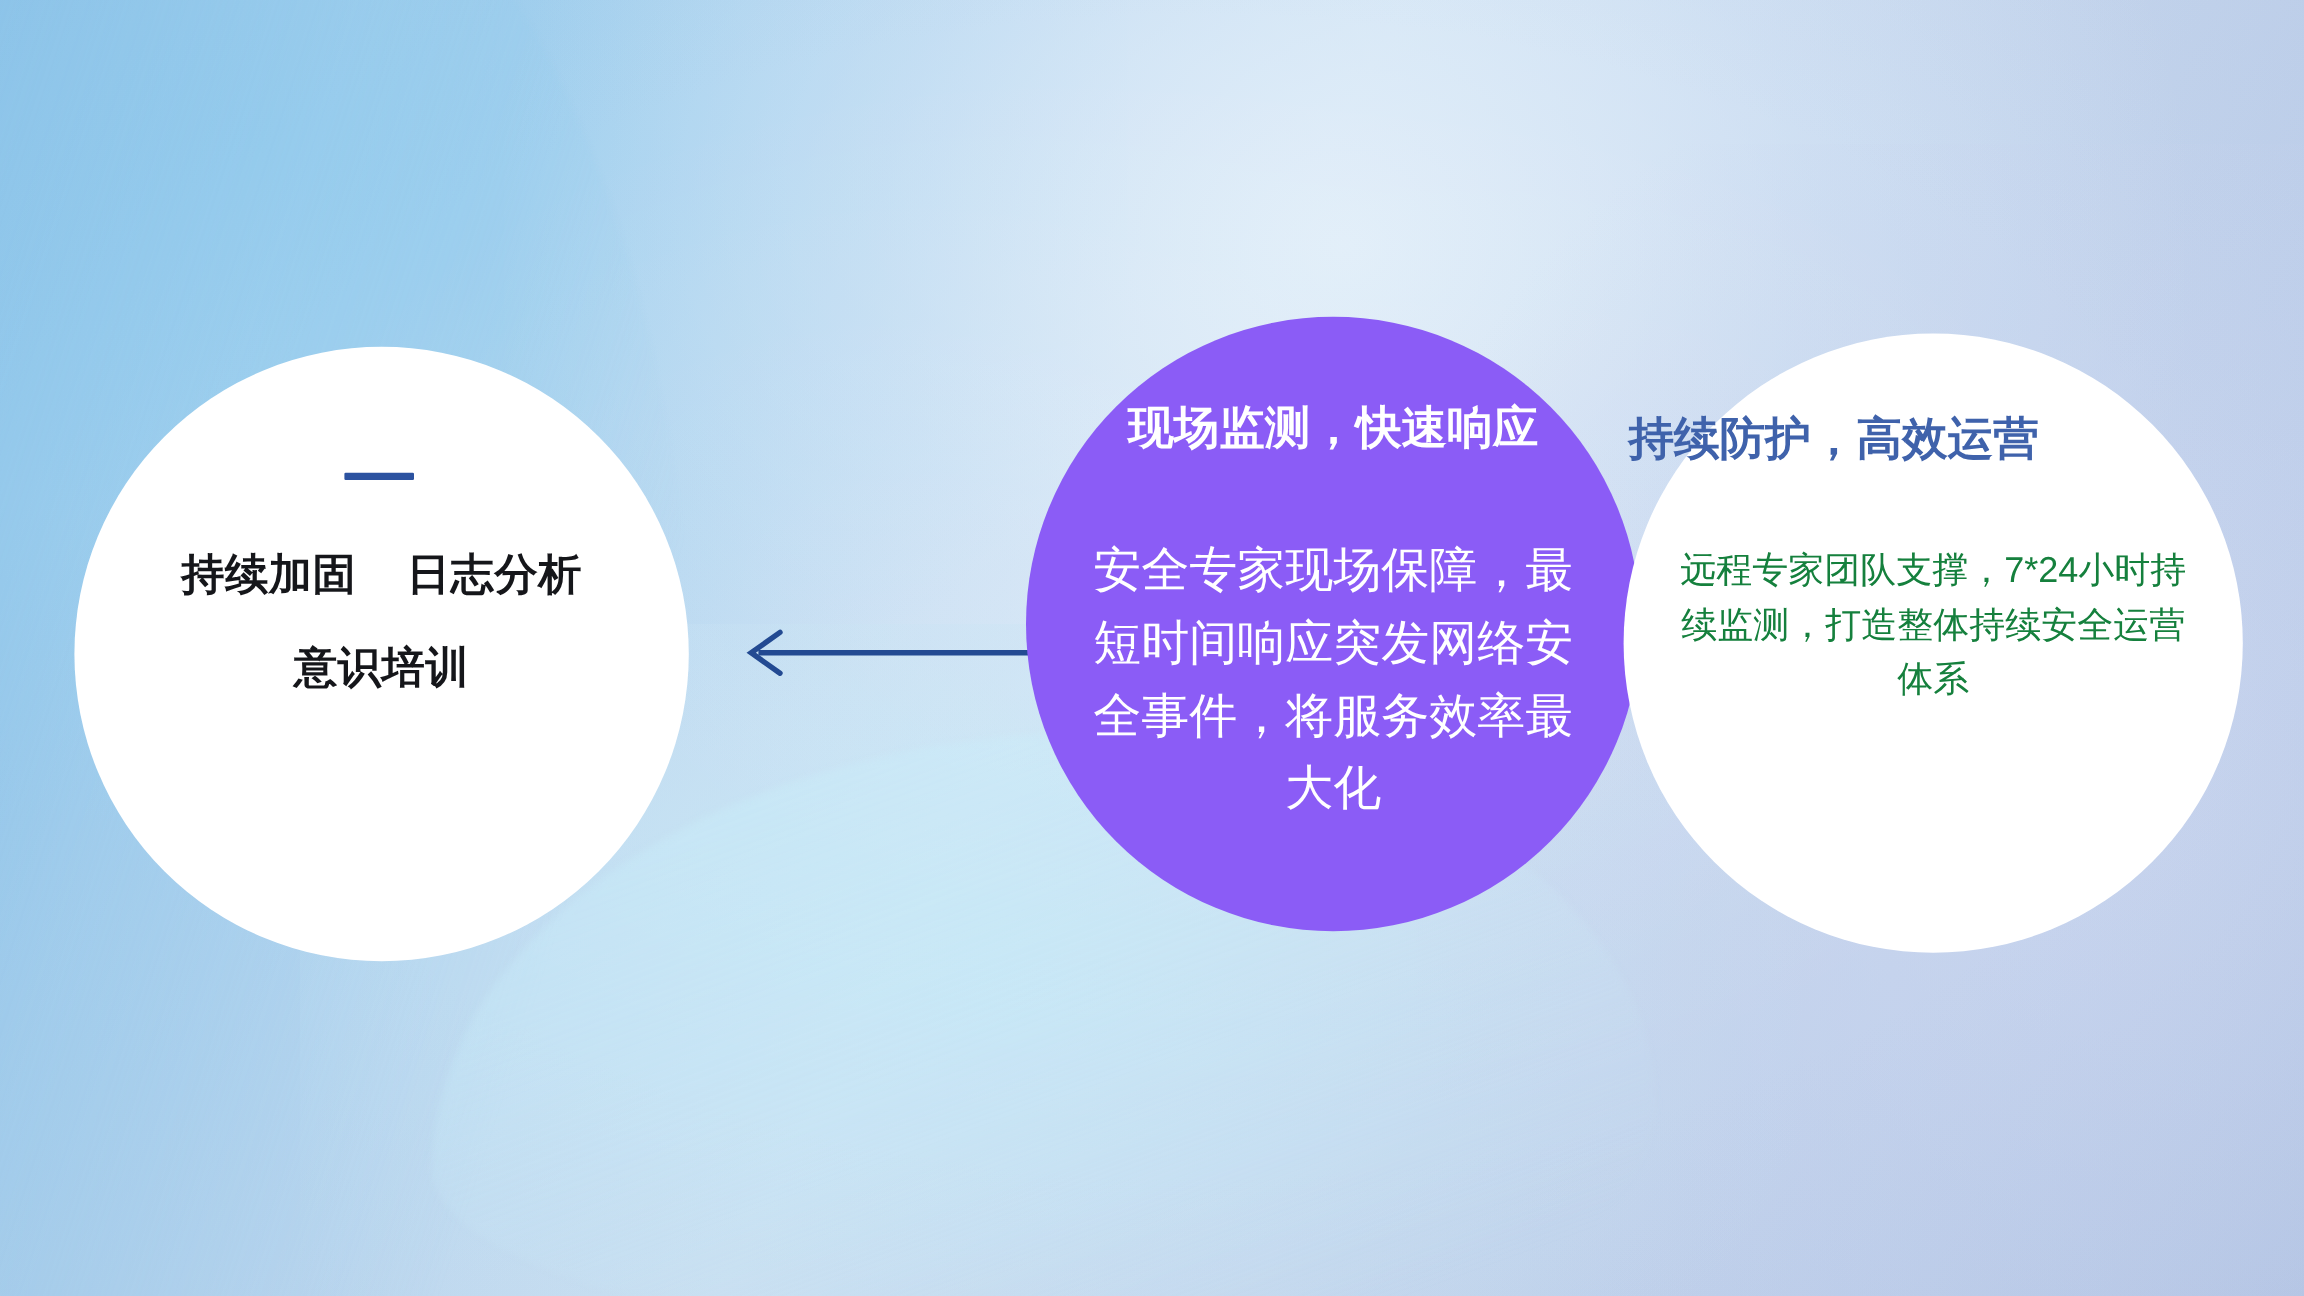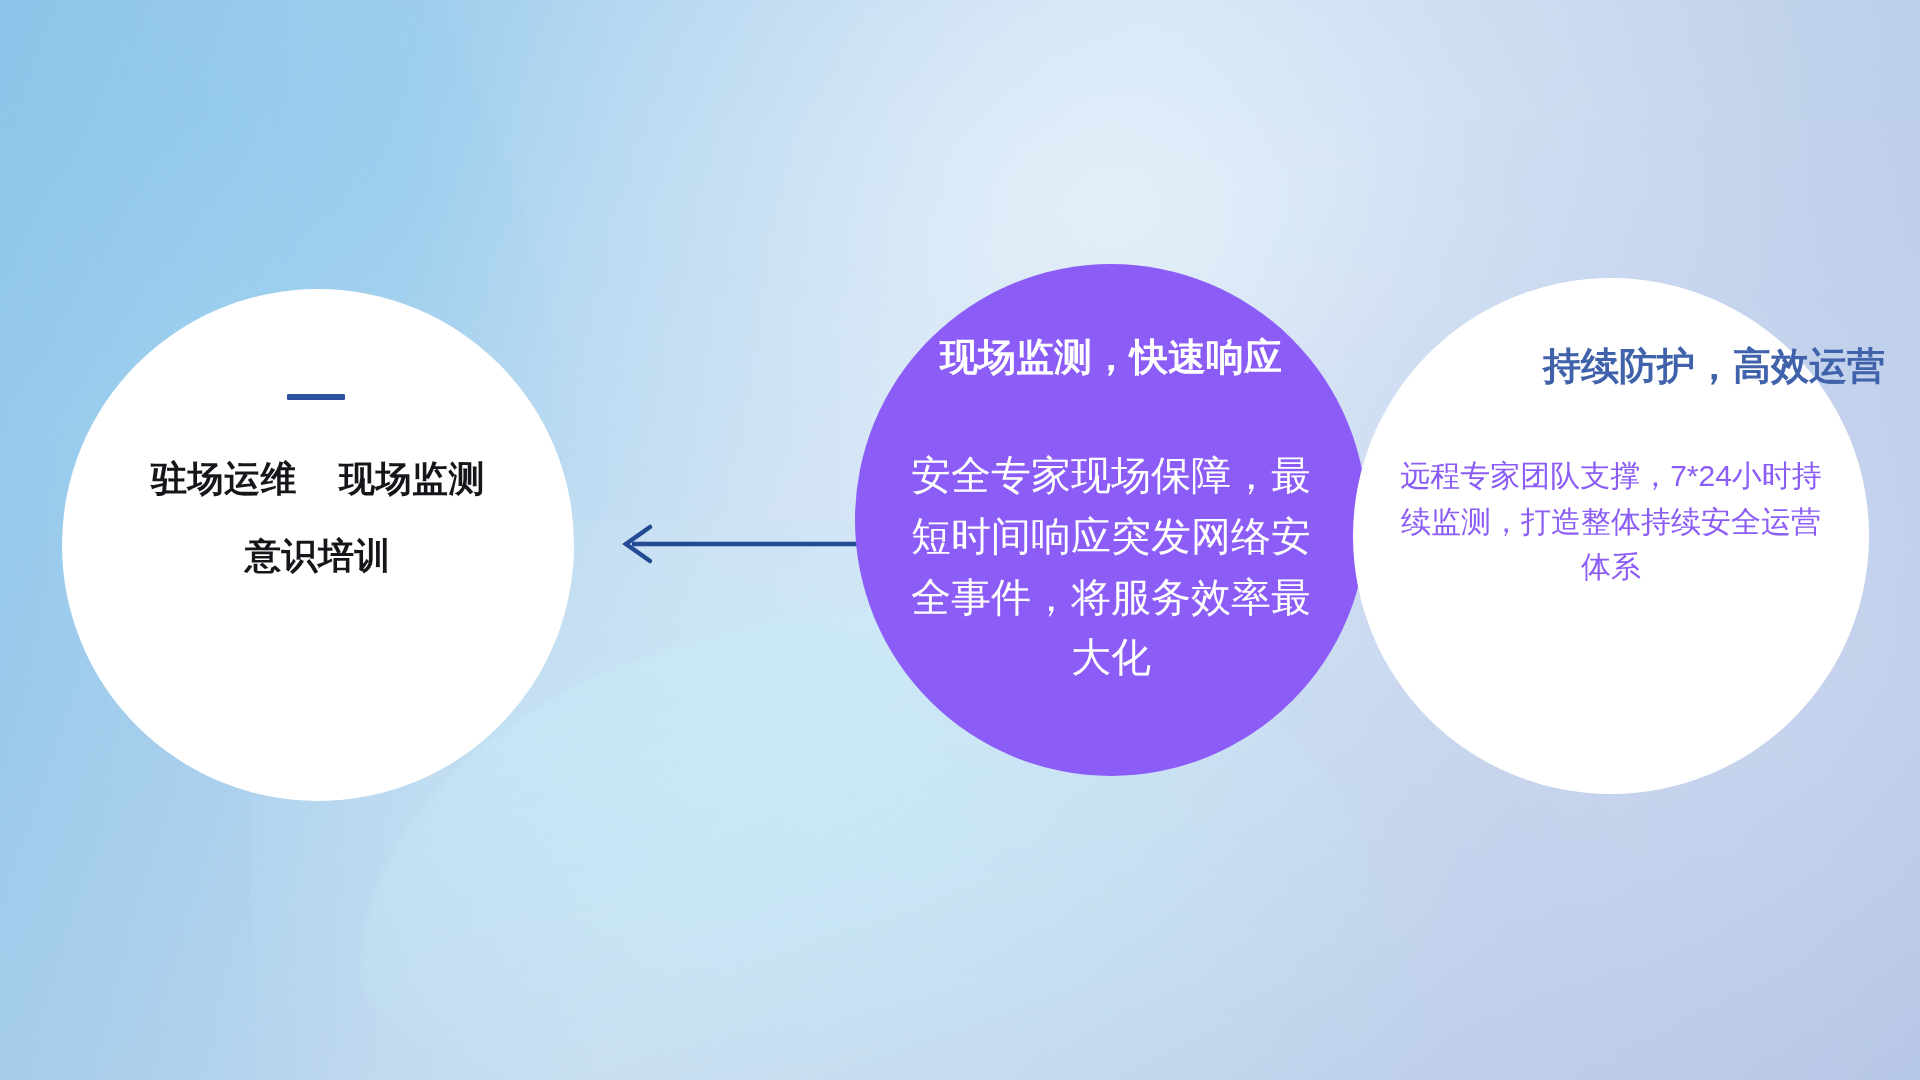--- a/index.html
+++ b/index.html
@@ -187,36 +187,36 @@
   
   #circle-right {
     left: 1353px;
     top: 278px;
     width: 516px;
     height: 516px;
     z-index: 3;
   }
   #right-title {
     position: absolute;
-    left: 16px;
+    left: 4px;
     top: 66px;
     width: 516px;
-    text-align: right;
+    text-align: left;
     font-weight: bold;
     font-size: 38px;
     line-height: 1.2;
     white-space: pre;
   }
   #right-body {
     position: absolute;
     left: 34px;
     top: 175px;
     width: 448px;
     text-align: center;
-    color: #8b5cf6;
+    color: #15803d;
     font-size: 30px;
     line-height: 1.52;
   }
 
   
   #flow-arrow {
     position: absolute;
     left: 596px;
     top: 512px;
     width: 300px;
@@ -236,21 +236,21 @@
   <div class="bg-glow-d"></div>
   <div class="bg-streak-left"></div>
   <div class="bg-streak-bottom"></div>
   <div class="bg-vignette"></div>
 
   <div class="circle circle-white" id="circle-left">
 
     <div id="left-dash" style="background: rgb(44, 82, 160);"></div>
 
     <div id="left-keywords">
-      <span class="kw-row">驻场运维    现场监测</span>
+      <span class="kw-row">持续加固    日志分析</span>
       <span class="kw-row">意识培训</span>
     </div>
   </div>
 
   <svg id="flow-arrow" viewBox="0 0 300 64">
     <g>
       <line x1="300" y1="32" x2="36" y2="32" stroke="#234a92" stroke-width="4.5" stroke-linecap="butt"></line>
       <polyline points="54,15 30,32 54,49" fill="none" stroke="#234a92" stroke-width="4.5" stroke-linecap="round" stroke-linejoin="miter"></polyline>
     </g>
   </svg>

